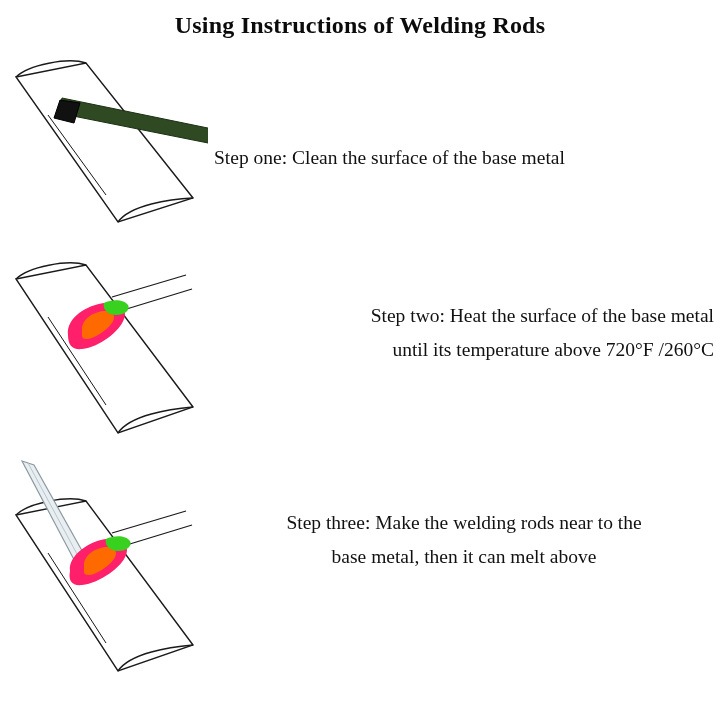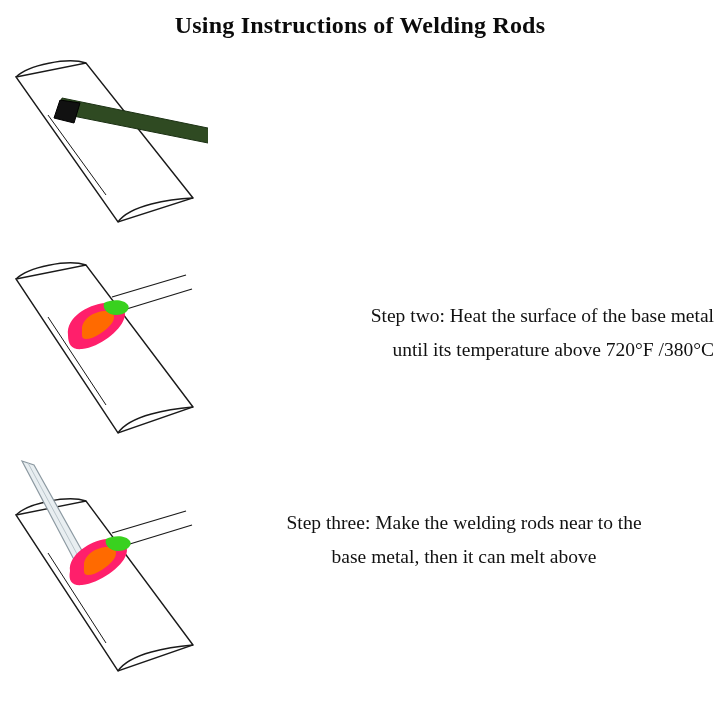--- a/index.html
+++ b/index.html
@@ -77,20 +77,23 @@
           <path d="M110 167 C122 150 162 144 185 143"></path>
           <path d="M40 60 L98 140" stroke-width="1"></path>
           <path d="M70 40 L128 128" stroke-width="1" opacity="0"></path>
         </g>
         <g>
           <path d="M62 47 L232 82 L228 96 L58 62 Z" transform="translate(-8,-4)" fill="#2f4a22" stroke="#1d3215" stroke-width="1"></path>
           <path d="M52 45 L72 48 L66 68 L46 63 Z" fill="#111111" stroke="#000000" stroke-width="1"></path>
         </g>
       </svg>
     </div>
+    <div class="caption" id="cap1">
+      <span class="cap-line">Step one: Clean the surface of the base metal</span>
+    </div>
   </div>
 
   <div class="step-row" id="row2">
     <div class="art">
       <svg width="200" height="200" viewBox="0 0 200 200" xmlns="http://www.w3.org/2000/svg">
         <g fill="none" stroke="#1a1a1a" stroke-width="1.4">
           <path d="M8 24 L78 10 L185 152 L110 178 Z" fill="#ffffff"></path>
           <path d="M8 24 C20 12 60 4 78 10"></path>
           <path d="M110 178 C122 160 162 154 185 152"></path>
           <path d="M40 62 L98 150" stroke-width="1"></path>
@@ -101,21 +104,21 @@
         </g>
         <g>
           <path d="M60 80 C58 62 80 50 96 48 C112 46 120 54 116 64 C112 76 92 92 74 94 C64 95 60 90 60 80 Z" fill="#ff1f6b"></path>
           <path d="M74 74 C74 64 86 56 98 56 C106 56 108 62 104 68 C98 76 86 84 78 84 C73 84 74 80 74 74 Z" fill="#ff6a00"></path>
           <path d="M96 48 C104 44 116 44 120 50 C123 55 116 60 108 60 C100 60 94 54 96 48 Z" fill="#39d11f"></path>
         </g>
       </svg>
     </div>
     <div class="caption" id="cap2">
       <span class="cap-line">Step two: Heat the surface of the base metal</span>
-      <span class="cap-line">until its temperature above 720°F /380°C</span>
+      <span class="cap-line">until its temperature above 720°F /260°C</span>
     </div>
   </div>
 
   <div class="step-row" id="row3">
     <div class="art">
       <svg width="200" height="250" viewBox="0 0 200 250" xmlns="http://www.w3.org/2000/svg">
         <g fill="none" stroke="#1a1a1a" stroke-width="1.4">
           <path d="M8 60 L78 46 L185 190 L110 216 Z" fill="#ffffff"></path>
           <path d="M8 60 C20 48 60 40 78 46"></path>
           <path d="M110 216 C122 198 162 192 185 190"></path>

